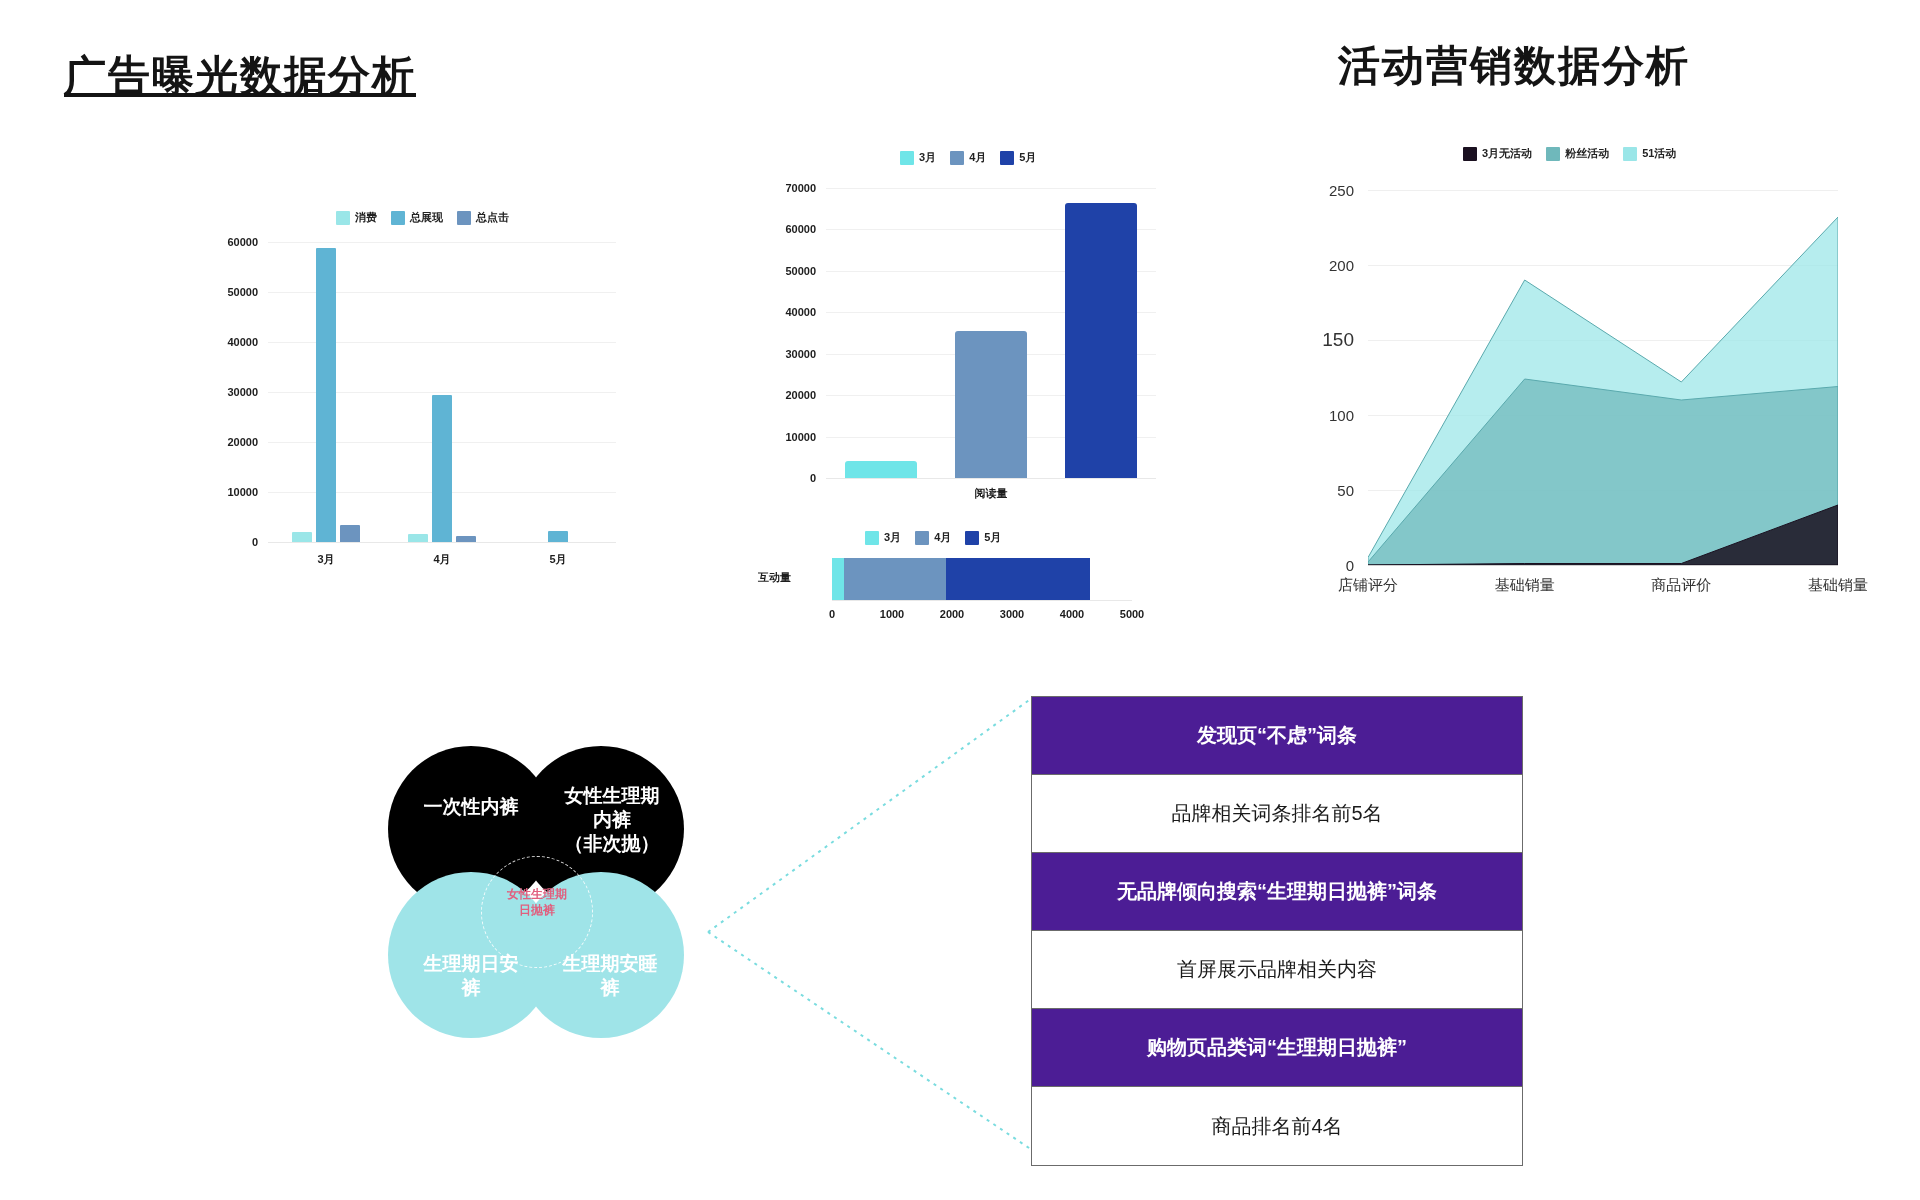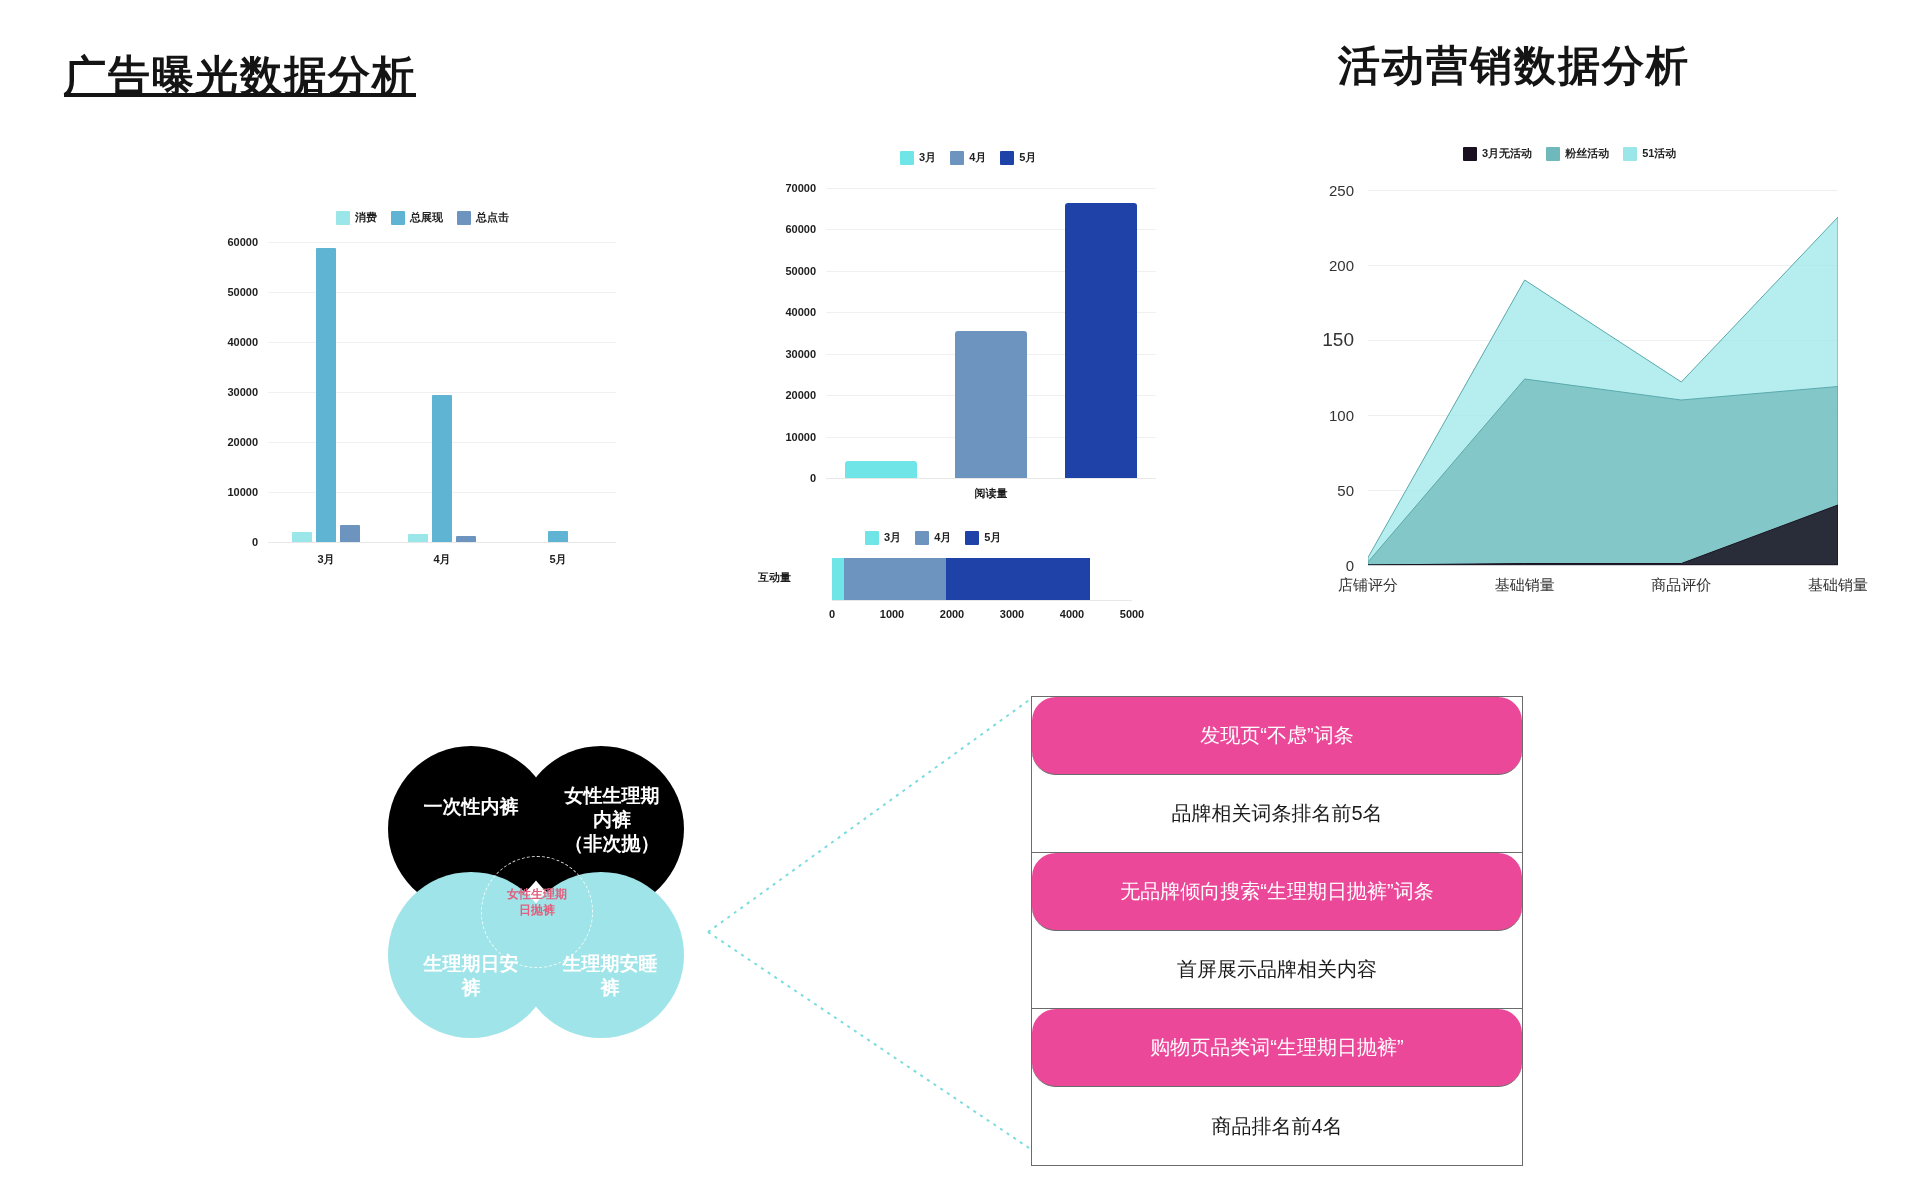--- a/index.html
+++ b/index.html
@@ -72,21 +72,21 @@
   .venn-core { position:absolute; border:1.5px dashed rgba(255,255,255,.85); border-radius:50%; }
   .venn-core-label { position:absolute; text-align:center; color:#e0607f;
                      font-size:12px; font-weight:bold; line-height:1.35; width:120px; }
 
   
   #kwtable { position:absolute; left:1031px; top:696px; width:492px; height:470px;
              border:1px solid #6b6b6b; }
   .kwrow { height:78px; display:flex; align-items:center; justify-content:center;
            border-bottom:1px solid #6b6b6b; font-size:20px; }
   .kwrow:last-child { border-bottom:none; }
-  .kwrow.hl { background:#ec4899; color:#ffffff; font-weight:normal;border-radius:24px; }
+  .kwrow.hl { background:#4c1d95; color:#ffffff; font-weight:bold; }
   .kwrow.plain { background:#ffffff; color:#1a1a1a; }
 
   #arrow-lines { position:absolute; left:700px; top:680px; width:350px; height:500px; }
 </style>
 </head>
 <body>
 
 <div class="titles-row">
   <div class="panel-title" id="title-1">广告曝光数据分析</div>
   <div class="panel-title" id="title-3">活动营销数据分析</div>

